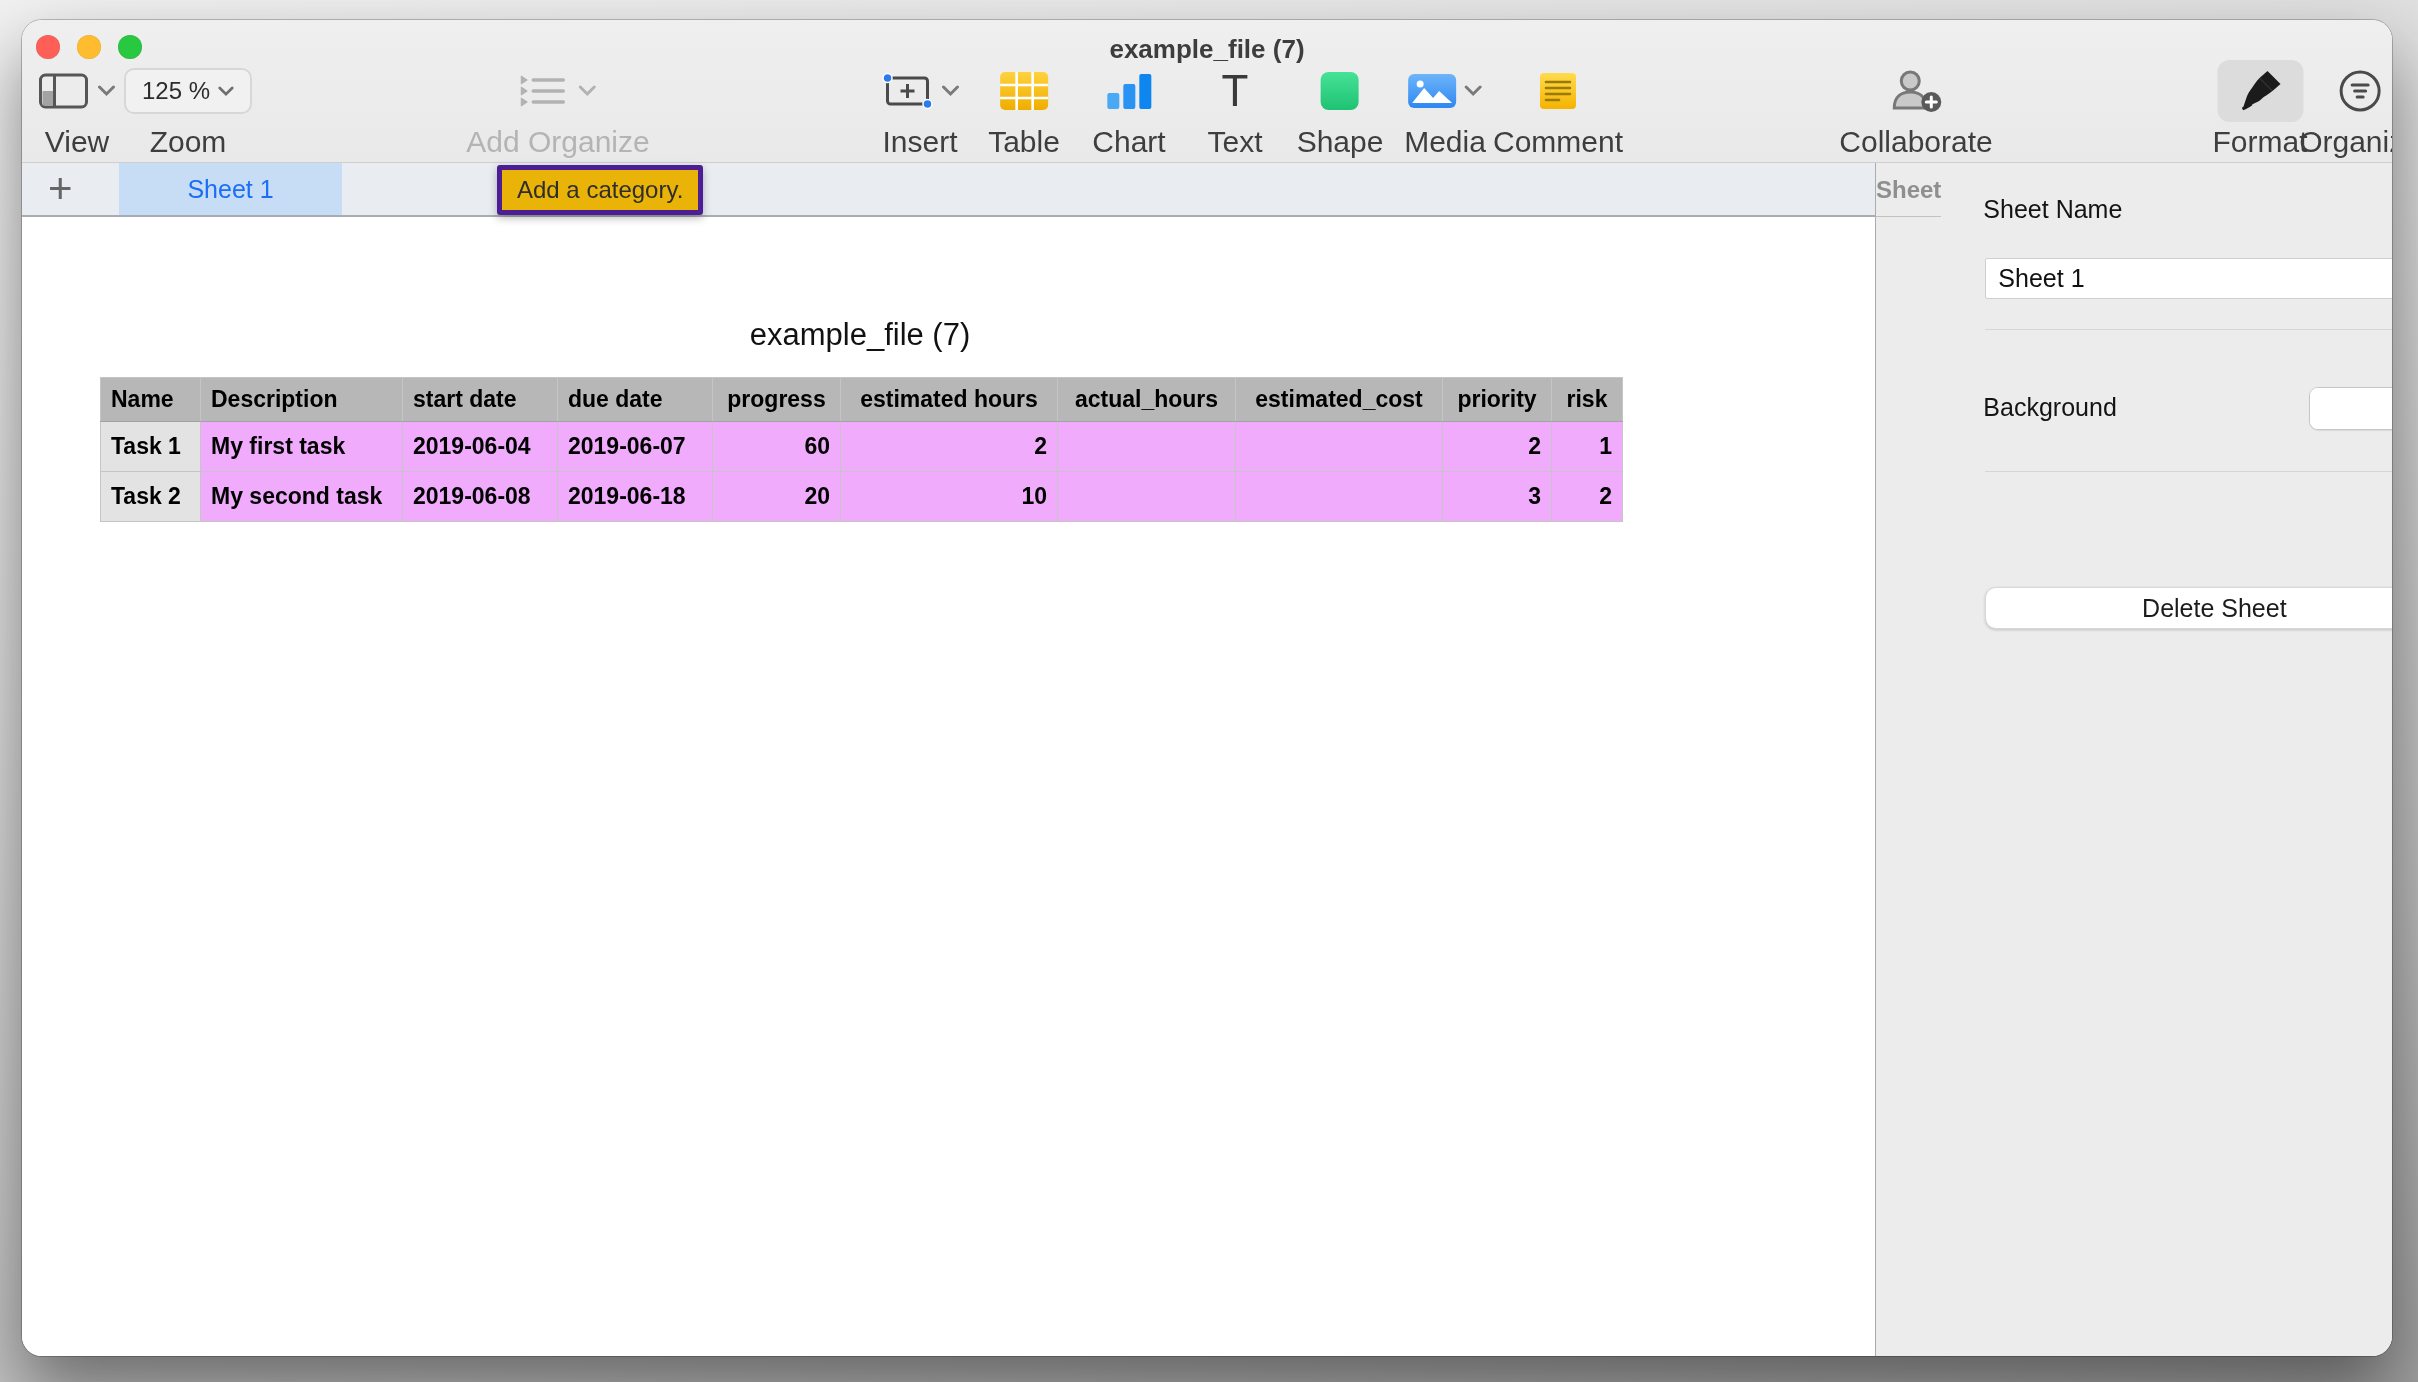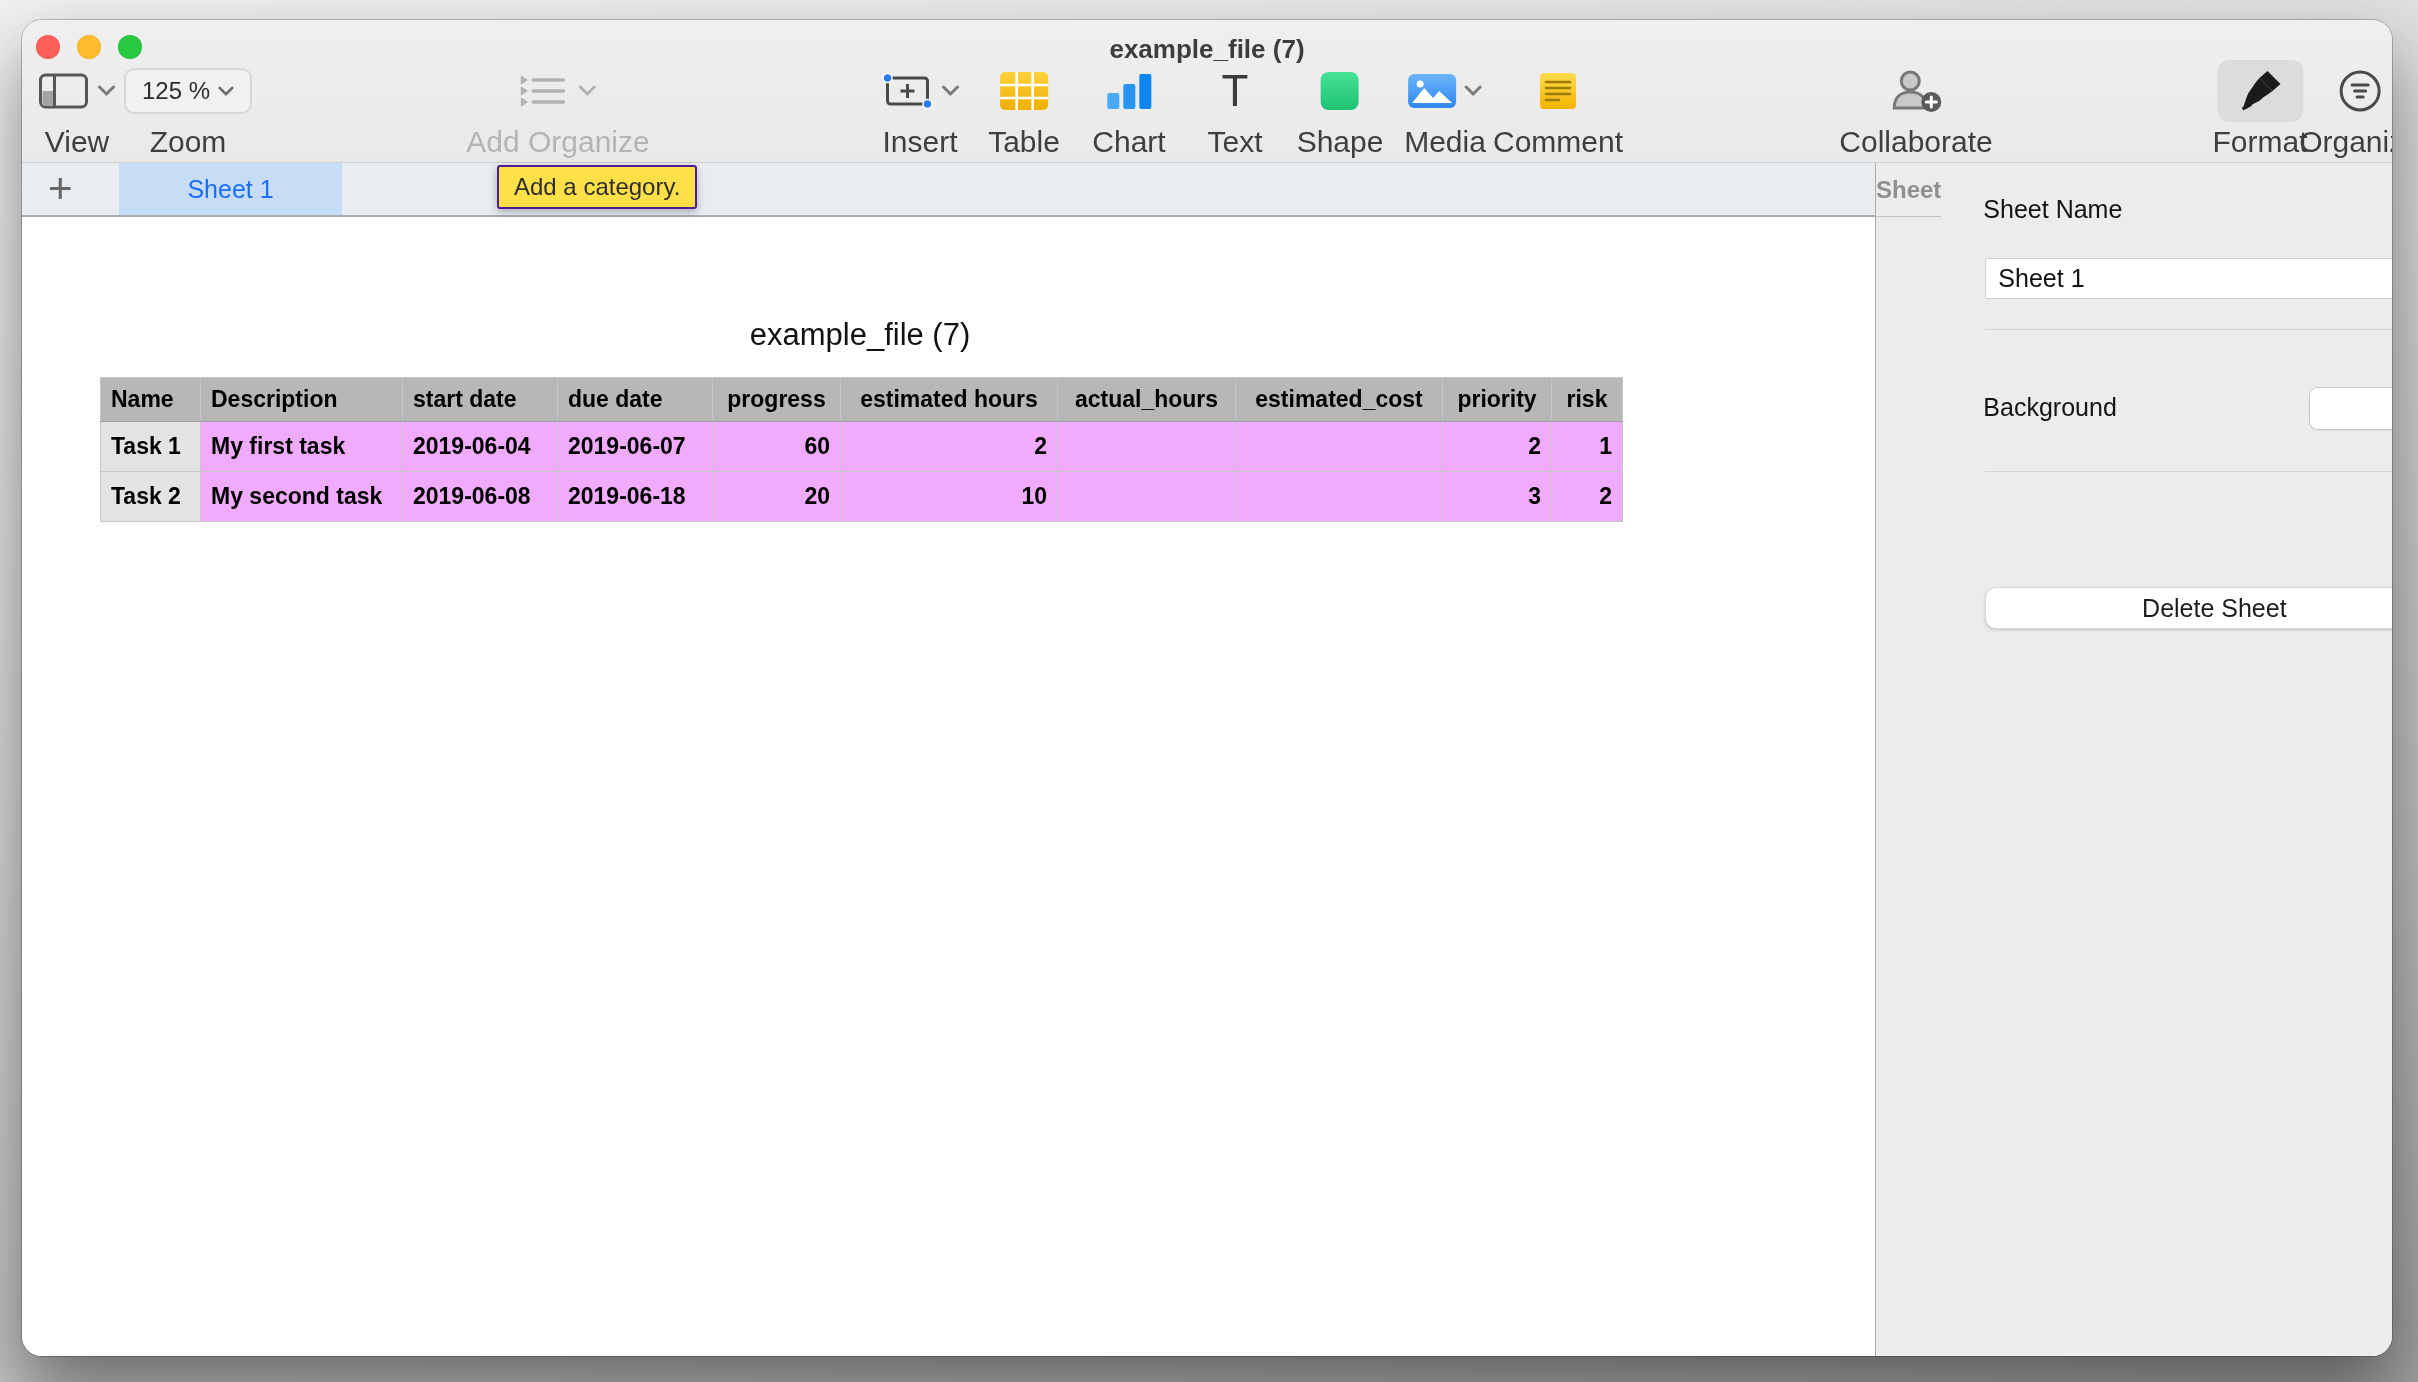--- a/index.html
+++ b/index.html
@@ -19,21 +19,21 @@
   .tb-item{position:absolute;top:40px;transform:translateX(-50%);display:flex;flex-direction:column;align-items:center;cursor:default;}
   .tb-icon{height:62px;display:flex;align-items:center;justify-content:center;gap:7px;}
   .tb-label{font-size:30px;color:#3e3e3e;margin-top:3px;white-space:nowrap;}
   .tb-item.disabled .tb-label{color:#b4b4b4;}
   .tb-item.format .tb-icon{background:#dcdcdc;border-radius:12px;width:86px;}
   .zoom-btn{display:flex;align-items:center;gap:8px;padding:7px 16px;border:2px solid #d7d7d7;border-radius:10px;background:#f1f1f1;font-size:24px;color:#2c2c2c;}
   .glyph-T{font-size:44px;font-weight:400;color:#3a3a3a;line-height:44px;}
   .shape-swatch{width:38px;height:38px;border-radius:8px;background:linear-gradient(180deg,#46e297,#1fc272);display:block;}
 
   
-  .tooltip{position:absolute;left:475px;top:145px;z-index:60;background:#fde047;border:2px solid #4c1d95;border-radius:3px;box-shadow:0 3px 9px rgba(0,0,0,.28);padding:6px 15px;font-size:24px;color:#2e2e2e;white-space:nowrap;}
+  .tooltip{position:absolute;left:475px;top:145px;z-index:60;background:#eab308;border:5px solid #4c1d95;border-radius:3px;box-shadow:0 3px 9px rgba(0,0,0,.28);padding:6px 15px;font-size:24px;color:#2e2e2e;white-space:nowrap;}
 
   
   .main{display:flex;height:1193px;}
   .leftcol{width:1853px;display:flex;flex-direction:column;}
   .tabbar{position:relative;height:54px;background:#e9edf2;border-bottom:2px solid #a9adb1;box-sizing:border-box;flex:none;}
   .addsheet{position:absolute;left:26px;top:0;height:52px;display:flex;align-items:center;font-size:42px;font-weight:200;color:#666;}
   .tab{position:absolute;left:97px;top:0;height:52px;width:223px;display:flex;align-items:center;justify-content:center;font-size:25px;color:#1b6ef5;background:#c7ddf6;}
   .canvas{position:relative;flex:1;background:#fff;}
   .table-title{position:absolute;left:0;width:1676px;top:100px;text-align:center;font-size:31px;color:#111;}
 

